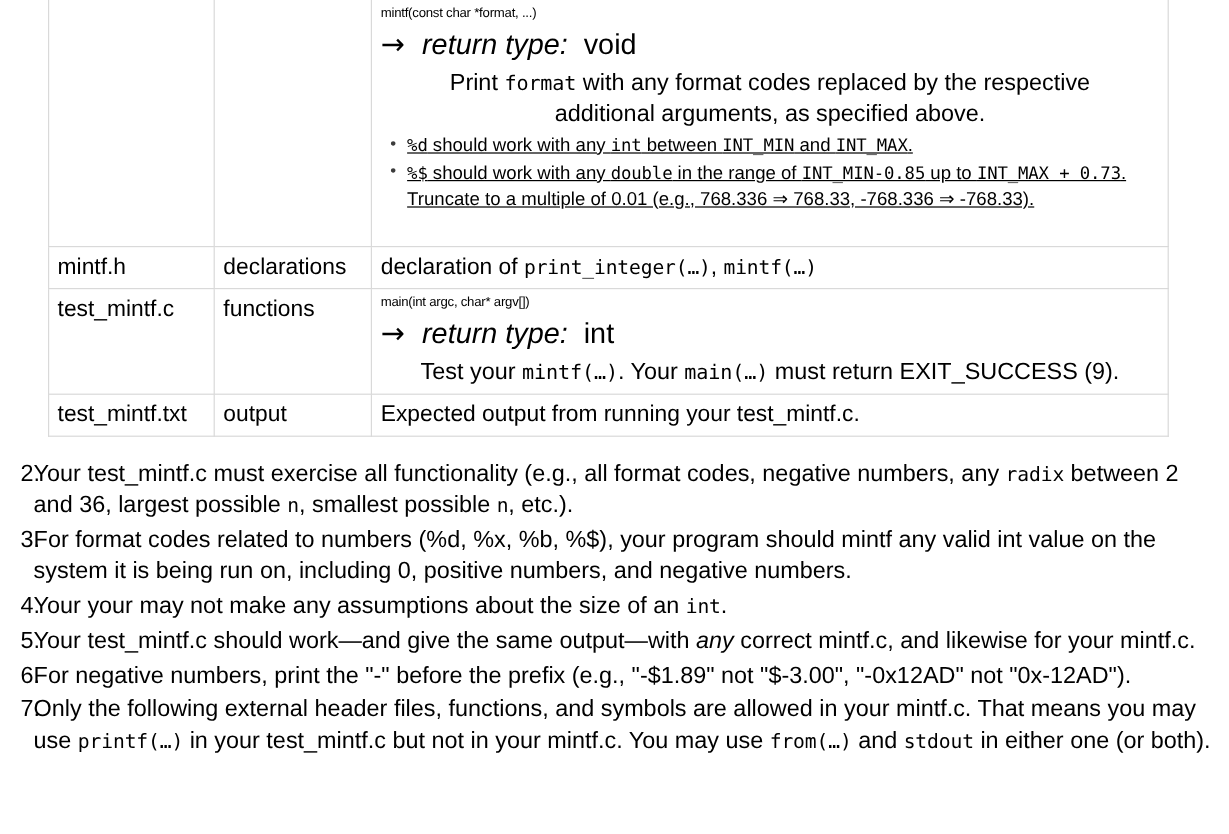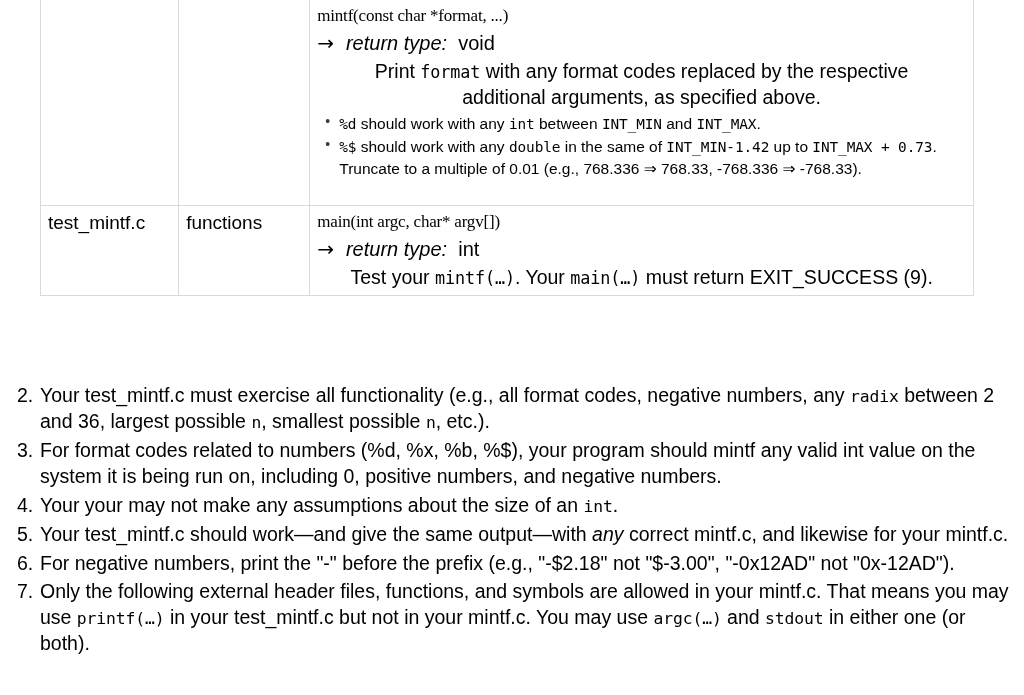--- a/index.html
+++ b/index.html
@@ -46,43 +46,44 @@
     line-height: 1.3;
   }
 
   
   code, .mono {
     font-family: "DejaVu Sans Mono", monospace;
     font-size: 0.86em;
     letter-spacing: -0.1px;
   }
   .sig {
-    font-family: Liberation Serif, serif;
-    font-size: 17px;
+    font-family: Liberation Sans, sans-serif;
+    font-size: 11px;
     line-height: 1.45;
     display: block;
     letter-spacing: -0.2px;
   }
   .rettype {
     display: block;
-    font-size: 20px;
+    font-size: 24px;
     line-height: 1.45;
   }
   .rettype .arrow { font-family: "DejaVu Sans", sans-serif; }
   .rettype .lbl { font-style: italic; }
   .desc-line {
     display: block;
     font-size: 19.5px;
     line-height: 1.36;
     text-align: center;
   }
   ul.cell-bullets {
     margin: 2px 0 0 0;
     padding: 0 0 0 22px;
     list-style: none;
+    text-decoration: underline;
   }
   ul.cell-bullets li {
     position: relative;
     font-size: 15.5px;
     line-height: 1.42;
     margin: 0 0 1px 0;
     padding-left: 0;
   }
   ul.cell-bullets li::before {
     content: "\2022";
@@ -105,21 +106,21 @@
     left: 0;
     top: 383px;
     width: 1010px;
     margin: 0;
     padding: 0;
     list-style: none;
     counter-reset: req 1;
   }
   ol.req-list > li {
     position: relative;
-    padding-left: 40px;
+    padding-left: 28px;
     margin-bottom: 3px;
     font-size: 19.5px;
     line-height: 1.33;
   }
   ol.req-list > li::before {
     counter-increment: req;
     content: counter(req) ".";
     position: absolute;
     left: 17px;
     top: 0;
@@ -151,45 +152,55 @@
           <span class="sig" id="r0-sig">mintf(const char *format, ...)</span>
           <span class="rettype">
             <span class="arrow" id="r0-arrow">→&nbsp;</span>
             <span class="lbl" id="r0-lbl">return type:</span>
             <span id="r0-val">&nbsp;void</span>
           </span>
           <span class="desc-line" id="r0-d1"><span>Print </span><code>format</code><span> with any format codes replaced by the respective</span></span>
           <span class="desc-line" id="r0-d2">additional arguments, as specified above.</span>
           <ul class="cell-bullets" id="r0-bullets">
               <li><code>%d</code><span> should work with any </span><code>int</code><span> between </span><code>INT_MIN</code><span> and </span><code>INT_MAX</code><span>.</span></li>
-              <li><code>%$</code><span> should work with any </span><code>double</code><span> in the same of </span><code>INT_MIN-1.42</code><span> up to </span><code>INT_MAX + 0.73</code><span>. Truncate to a multiple of 0.01 (e.g., 768.336 ⇒ 768.33, -768.336 ⇒ -768.33).</span></li>
+              <li><code>%$</code><span> should work with any </span><code>double</code><span> in the range of </span><code>INT_MIN-0.85</code><span> up to </span><code>INT_MAX + 0.73</code><span>. Truncate to a multiple of 0.01 (e.g., 768.336 ⇒ 768.33, -768.336 ⇒ -768.33).</span></li>
             </ul>
         </td>
       </tr>
 
+      <tr>
+        <td class="cell-plain">mintf.h</td>
+        <td class="cell-plain">declarations</td>
+        <td class="cell-plain" id="r1-desc"><span>declaration of </span><code>print_integer(…)</code><span>, </span><code>mintf(…)</code></td>
+      </tr>
 
       <tr>
         <td class="cell-plain">test_mintf.c</td>
         <td class="cell-plain">functions</td>
         <td>
           <span class="sig" id="r2-sig">main(int argc, char* argv[])</span>
           <span class="rettype">
             <span class="arrow" id="r2-arrow">→&nbsp;</span>
             <span class="lbl" id="r2-lbl">return type:</span>
             <span id="r2-val">&nbsp;int</span>
           </span>
           <span class="desc-line" id="r2-desc"><span>Test your </span><code>mintf(…)</code><span>. Your </span><code>main(…)</code><span> must return EXIT_SUCCESS (9).</span></span>
         </td>
       </tr>
 
+      <tr>
+        <td class="cell-plain">test_mintf.txt</td>
+        <td class="cell-plain">output</td>
+        <td class="cell-plain" id="r3-desc"><span>Expected output from running your test_mintf.c.</span></td>
+      </tr>
     </tbody>
   </table>
 
   <ol class="req-list" id="req-list">
       <li><span>Your test_mintf.c must exercise all functionality (e.g., all format codes, negative numbers, any </span><code>radix</code><span> between 2 and 36, largest possible </span><code>n</code><span>, smallest possible </span><code>n</code><span>, etc.).</span></li>
       <li><span>For format codes related to numbers (%d, %x, %b, %$), your program should mintf any valid int value on the system it is being run on, including 0, positive numbers, and negative numbers.</span></li>
       <li><span>Your your may not make any assumptions about the size of an </span><code>int</code><span>.</span></li>
       <li><span>Your test_mintf.c should work—and give the same output—with </span><em>any</em><span> correct mintf.c, and likewise for your mintf.c.</span></li>
-      <li><span>For negative numbers, print the "-" before the prefix (e.g., "-$2.18" not "$-3.00", "-0x12AD" not "0x-12AD").</span></li>
-      <li><span>Only the following external header files, functions, and symbols are allowed in your mintf.c. That means you may use </span><code>printf(…)</code><span> in your test_mintf.c but not in your mintf.c. You may use </span><code>argc(…)</code><span> and </span><code>stdout</code><span> in either one (or both).</span></li>
+      <li><span>For negative numbers, print the "-" before the prefix (e.g., "-$1.89" not "$-3.00", "-0x12AD" not "0x-12AD").</span></li>
+      <li><span>Only the following external header files, functions, and symbols are allowed in your mintf.c. That means you may use </span><code>printf(…)</code><span> in your test_mintf.c but not in your mintf.c. You may use </span><code>from(…)</code><span> and </span><code>stdout</code><span> in either one (or both).</span></li>
     </ol>
 
 </div>
 
 </body></html>

